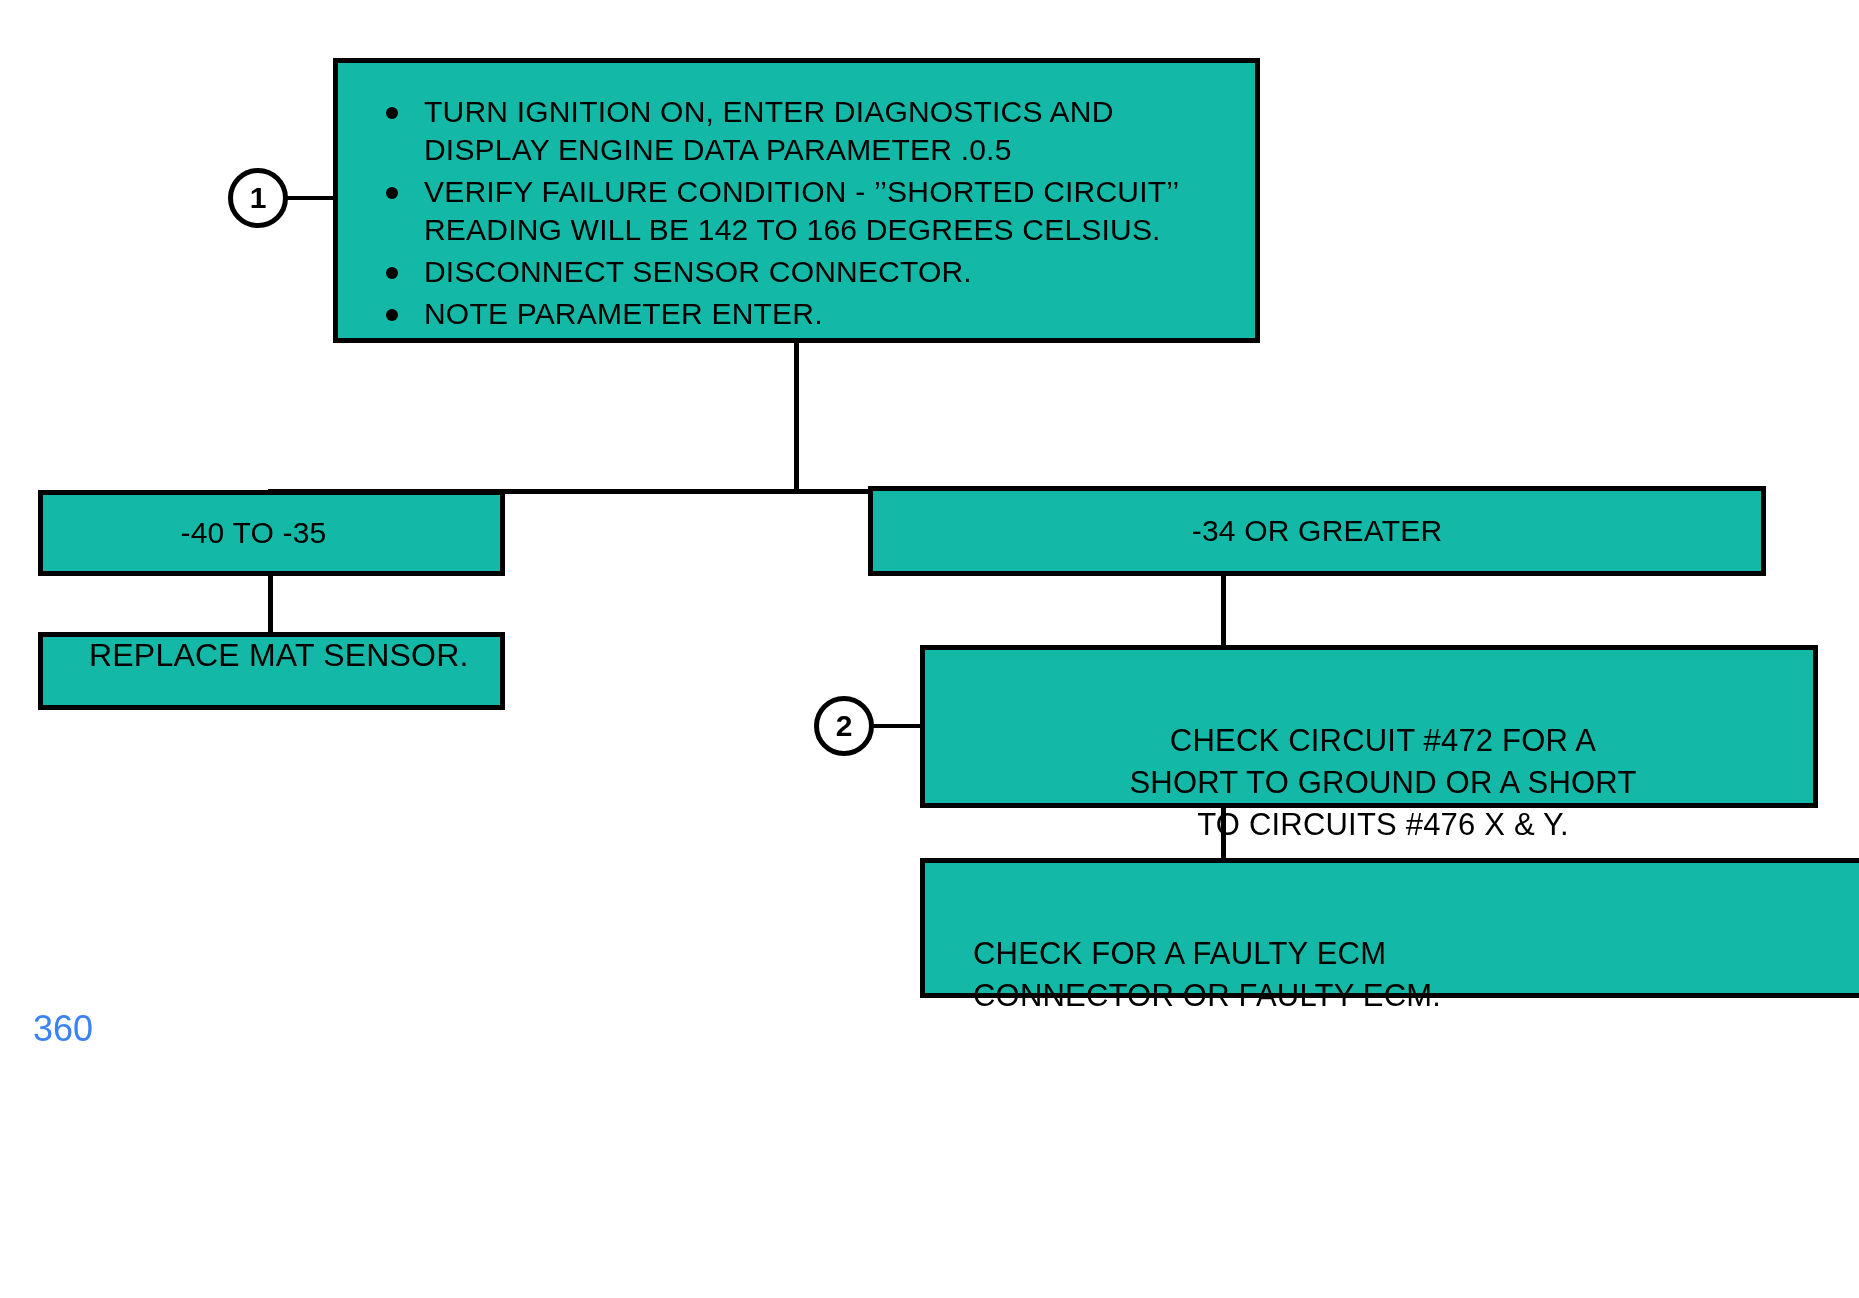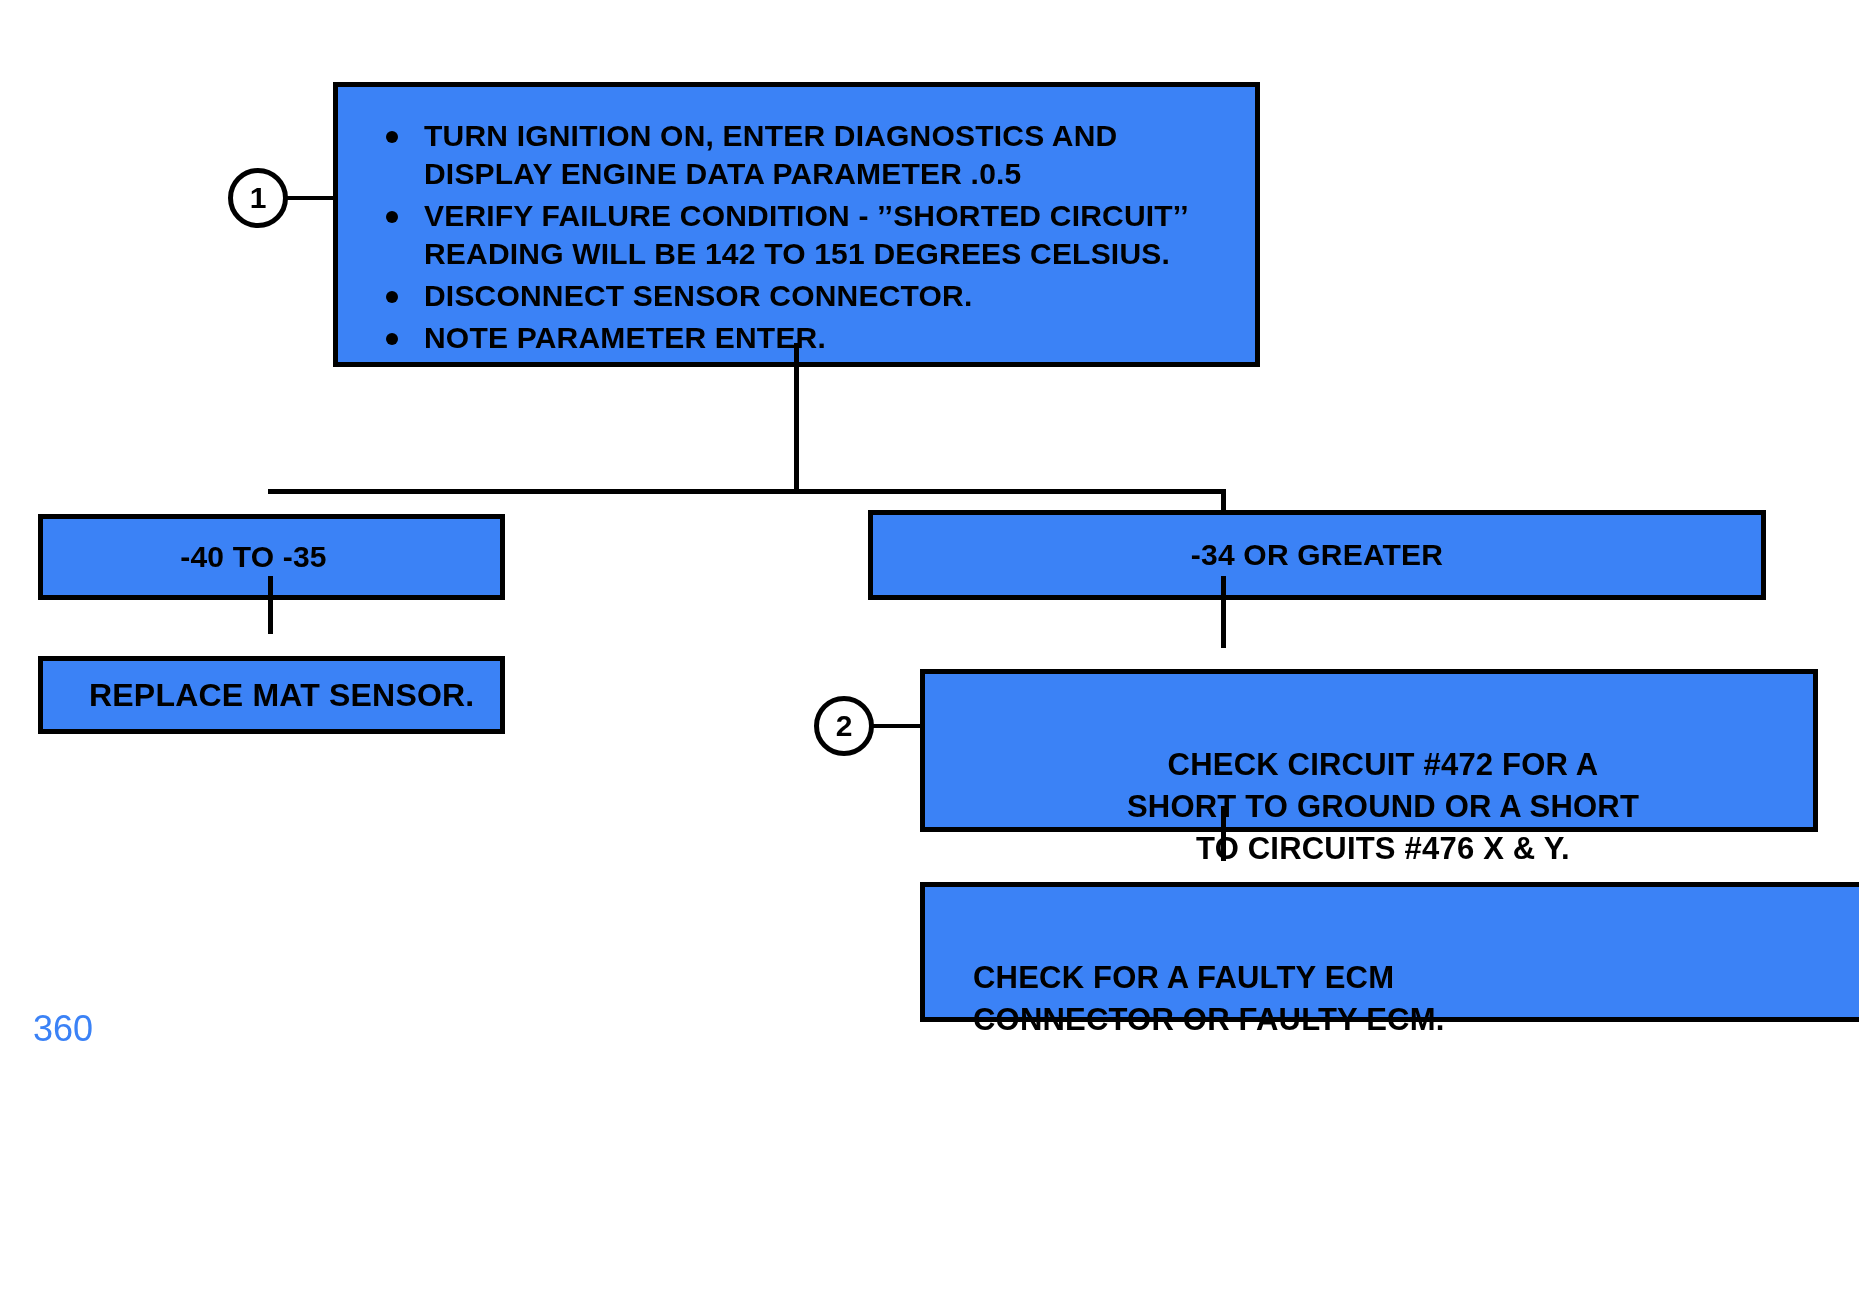--- a/index.html
+++ b/index.html
@@ -16,25 +16,24 @@
     height: 1298px;
     background: #ffffff;
     overflow: hidden;
   }
 
   
   .box {
     position: absolute;
     box-sizing: border-box;
     border: 5px solid #000000;
-    background: #3b82f6;
+    background: #14b8a6;
     color: #000000;
-    font-weight: bold;
+    font-weight: normal;
     letter-spacing: 0.2px;
-    margin-top: 24px;
   }
 
   
   .line-v {
     position: absolute;
     background: #000000;
     width: 5px;
   }
   .line-h {
     position: absolute;
@@ -99,21 +98,21 @@
   
   .box-center {
     display: flex;
     align-items: center;
     justify-content: center;
     font-size: 30px;
     text-align: right;
   }
   .box-left {
     display: flex;
-    align-items: center;
+    align-items: flex-start;
     font-size: 32px;
     padding-left: 46px;
   }
   .box-para {
     font-size: 31px;
     line-height: 42px;
     padding: 28px 20px 20px 48px;
     white-space: pre-line;
   }
 
@@ -172,21 +171,21 @@
   <div class="callout" id="callout-1" style="left:228px; top:168px;">
     <span>1</span>
   </div>
   <div class="callout-stem" style="left:286px; top:196px; width:50px;"></div>
 
   <div class="box" id="step1-box">
     <ul class="bullet-list">
       <li>TURN IGNITION ON, ENTER DIAGNOSTICS AND
 DISPLAY ENGINE DATA PARAMETER .0.5</li>
       <li>VERIFY FAILURE CONDITION - ’’SHORTED CIRCUIT’’
-READING WILL BE 142 TO 151 DEGREES CELSIUS.</li>
+READING WILL BE 142 TO 166 DEGREES CELSIUS.</li>
       <li>DISCONNECT SENSOR CONNECTOR.</li>
       <li>NOTE PARAMETER ENTER.</li>
     </ul>
   </div>
 
   <div class="line-v" style="left:794px; top:343px; height:150px;"></div>
 
   <div class="line-h" style="left:268px; top:489px; width:958px;"></div>
 
   <div class="line-v" style="left:268px; top:489px; height:5px;"></div>

